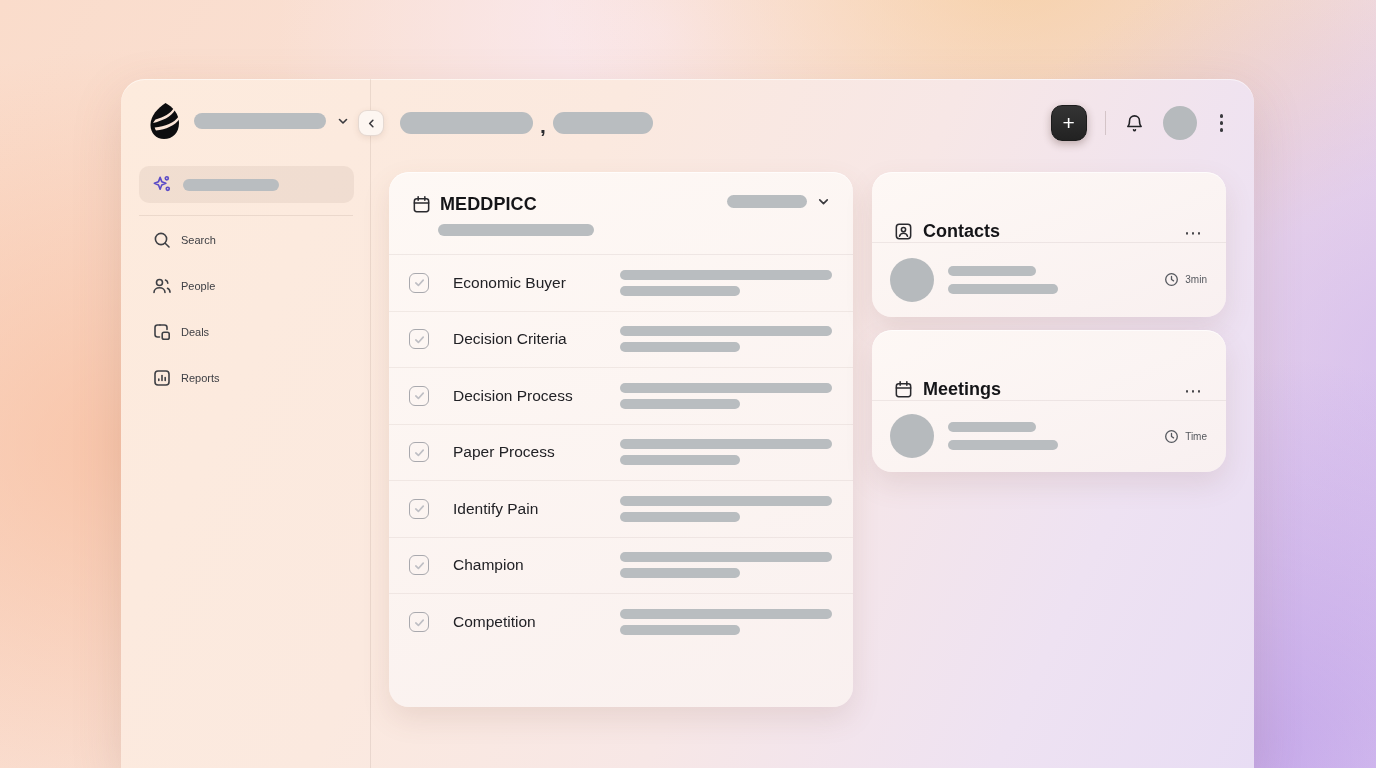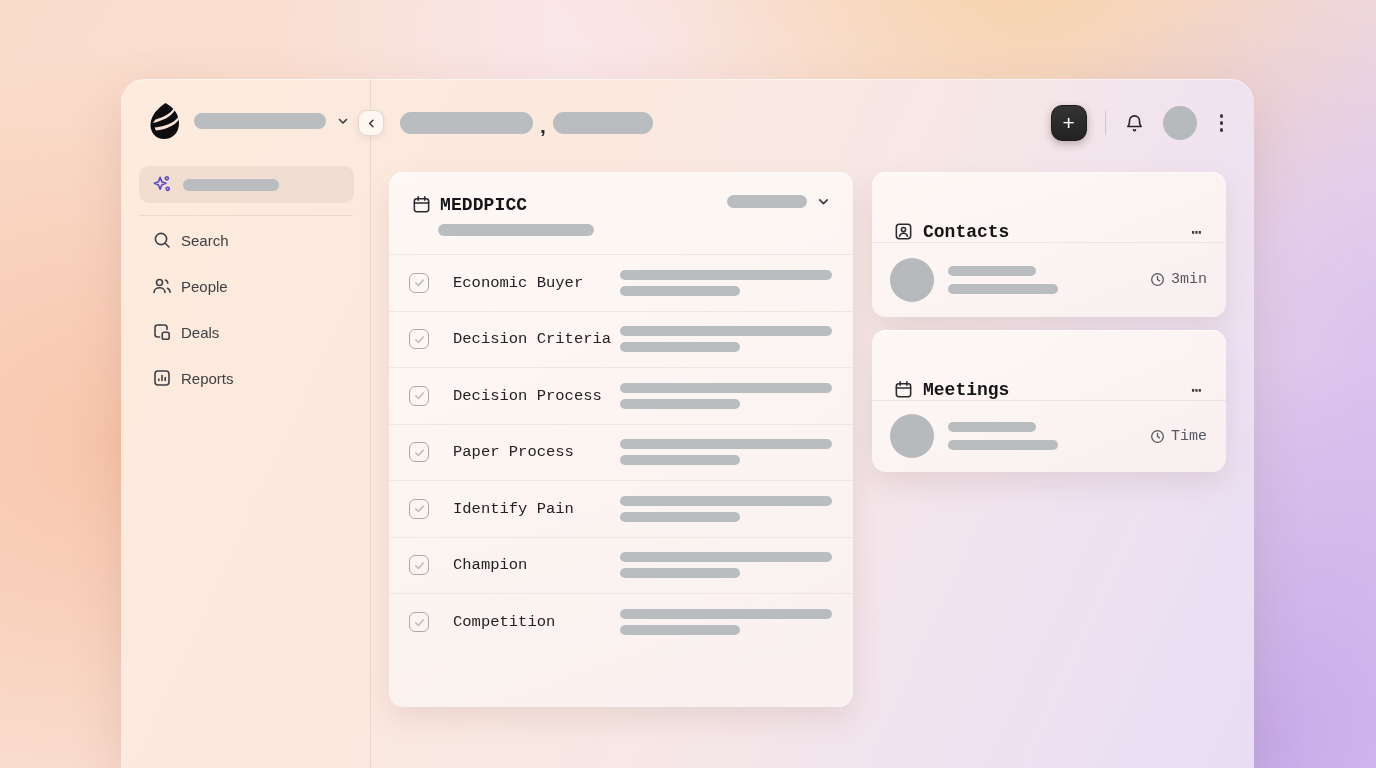--- a/index.html
+++ b/index.html
@@ -30,21 +30,21 @@
   .logo{ width:36px; height:40px; display:flex; align-items:center; }
   .skel{ background:#b9bdc0; border-radius:999px; }
   .ws-pill{ width:132px; height:16px; }
   .ai-item{
     position:absolute; left:18px; top:87px; width:215px; height:37px; border-radius:10px;
     background:rgba(88,58,44,0.07); display:flex; align-items:center; padding-left:13px; gap:10px; cursor:pointer;
   }
   .ai-pill{ width:96px; height:12px; }
   .sb-div{ position:absolute; left:18px; right:17px; top:136px; height:1px; background:rgba(90,60,45,0.10); }
   .nav{ position:absolute; left:0; right:0; top:138px; }
-  .nav-item{ height:46px; display:flex; align-items:center; padding-left:31px; gap:9px; color:#3f4045; font-size:15px; cursor:pointer; }
+  .nav-item{ height:46px; display:flex; align-items:center; padding-left:31px; gap:9px; color:#3f4045; font-size:11px; cursor:pointer; }
   .nav-item svg{ flex:0 0 auto; }
 
   .collapse-btn{
     position:absolute; left:237px; top:31px; width:26px; height:26px; z-index:5;
     background:#fdf6f1; border:1px solid rgba(120,90,70,0.18); border-radius:9px;
     box-shadow:0 2px 6px rgba(120,80,60,0.12); display:flex; align-items:center; justify-content:center; cursor:pointer;
   }
 
   
   .main{ position:absolute; left:250px; top:0; right:0; bottom:0; }
@@ -60,24 +60,23 @@
     box-shadow:0 3px 8px rgba(60,30,20,0.30); cursor:pointer; border:1px solid #1c1c1c;
   }
   .v-div{ width:1px; height:24px; background:rgba(70,50,40,0.18); }
   .bell{ cursor:pointer; display:flex; }
   .avatar{ width:34px; height:34px; border-radius:50%; background:#b6babd; cursor:pointer; }
   .kebab{ display:flex; flex-direction:column; gap:3.5px; padding:4px 5px; cursor:pointer; }
   .kebab i{ width:3.4px; height:3.4px; border-radius:50%; background:#3a3a3e; }
 
   
   .card{
-    position:absolute; border-radius:14px;
+    position:absolute; border-radius:20px;
     background:linear-gradient(160deg, rgba(254,249,246,0.95), rgba(250,242,240,0.88));
     box-shadow:0 12px 28px rgba(130,85,70,0.13), inset 0 1px 0 rgba(255,255,255,0.7);
-    font-family:Liberation Mono, monospace;
   }
   .card-meddpicc{ left:18px; top:93px; width:464px; height:535px; }
   .card-contacts{ left:501px; top:93px;  width:354px; height:145px; }
   .card-meetings{ left:501px; top:251px; width:354px; height:142px; }
 
   .m-head{ height:83px; border-bottom:1px solid rgba(80,55,45,0.08); padding:0 22px; position:relative; }
   .m-title-row{ position:absolute; left:22px; top:22px; display:flex; align-items:center; gap:8px; }
   .m-title{ font-size:18px; font-weight:700; color:#151518; letter-spacing:0.1px; }
   .m-sub{ position:absolute; left:49px; top:52px; width:156px; height:12px; }
   .m-ctrl{ position:absolute; right:22px; top:22px; display:flex; align-items:center; gap:9px; cursor:pointer; }
@@ -95,21 +94,21 @@
   .cs-2{ width:120px; height:10px; }
 
   .r-head{ height:71px; border-bottom:1px solid rgba(80,55,45,0.08); display:flex; align-items:flex-end; padding:0 21px; gap:9px; }
   .r-title{ font-size:18px; font-weight:700; color:#151518; flex:1; }
   .ellipsis{ font-size:18px; color:#3c3c40; letter-spacing:1px; cursor:pointer; line-height:10px; padding:4px 2px; }
   .r-row{ display:flex; align-items:center; padding:0 19px 0 18px; cursor:pointer; }
   .card-contacts .r-row{ height:73px; } .card-meetings .r-row{ height:70px;justify-content:space-between; }
   .r-avatar{ width:44px; height:44px; border-radius:50%; background:#b6babd; flex:0 0 auto; }
   .r-skels{ margin-left:14px; display:flex; flex-direction:column; gap:8px; }
   .rs-1{ width:88px; height:10px; } .rs-2{ width:110px; height:10px; }
-  .r-time{ margin-left:auto; display:flex; align-items:center; gap:6px; color:#55585e; font-size:15px; }
+  .r-time{ margin-left:auto; display:flex; align-items:center; gap:6px; color:#55585e; font-size:10px; }
 </style>
 </head>
 <body>
 
 <div class="page">
   <div class="window">
 
     <aside class="sidebar">
 
       <div class="sb-top">

